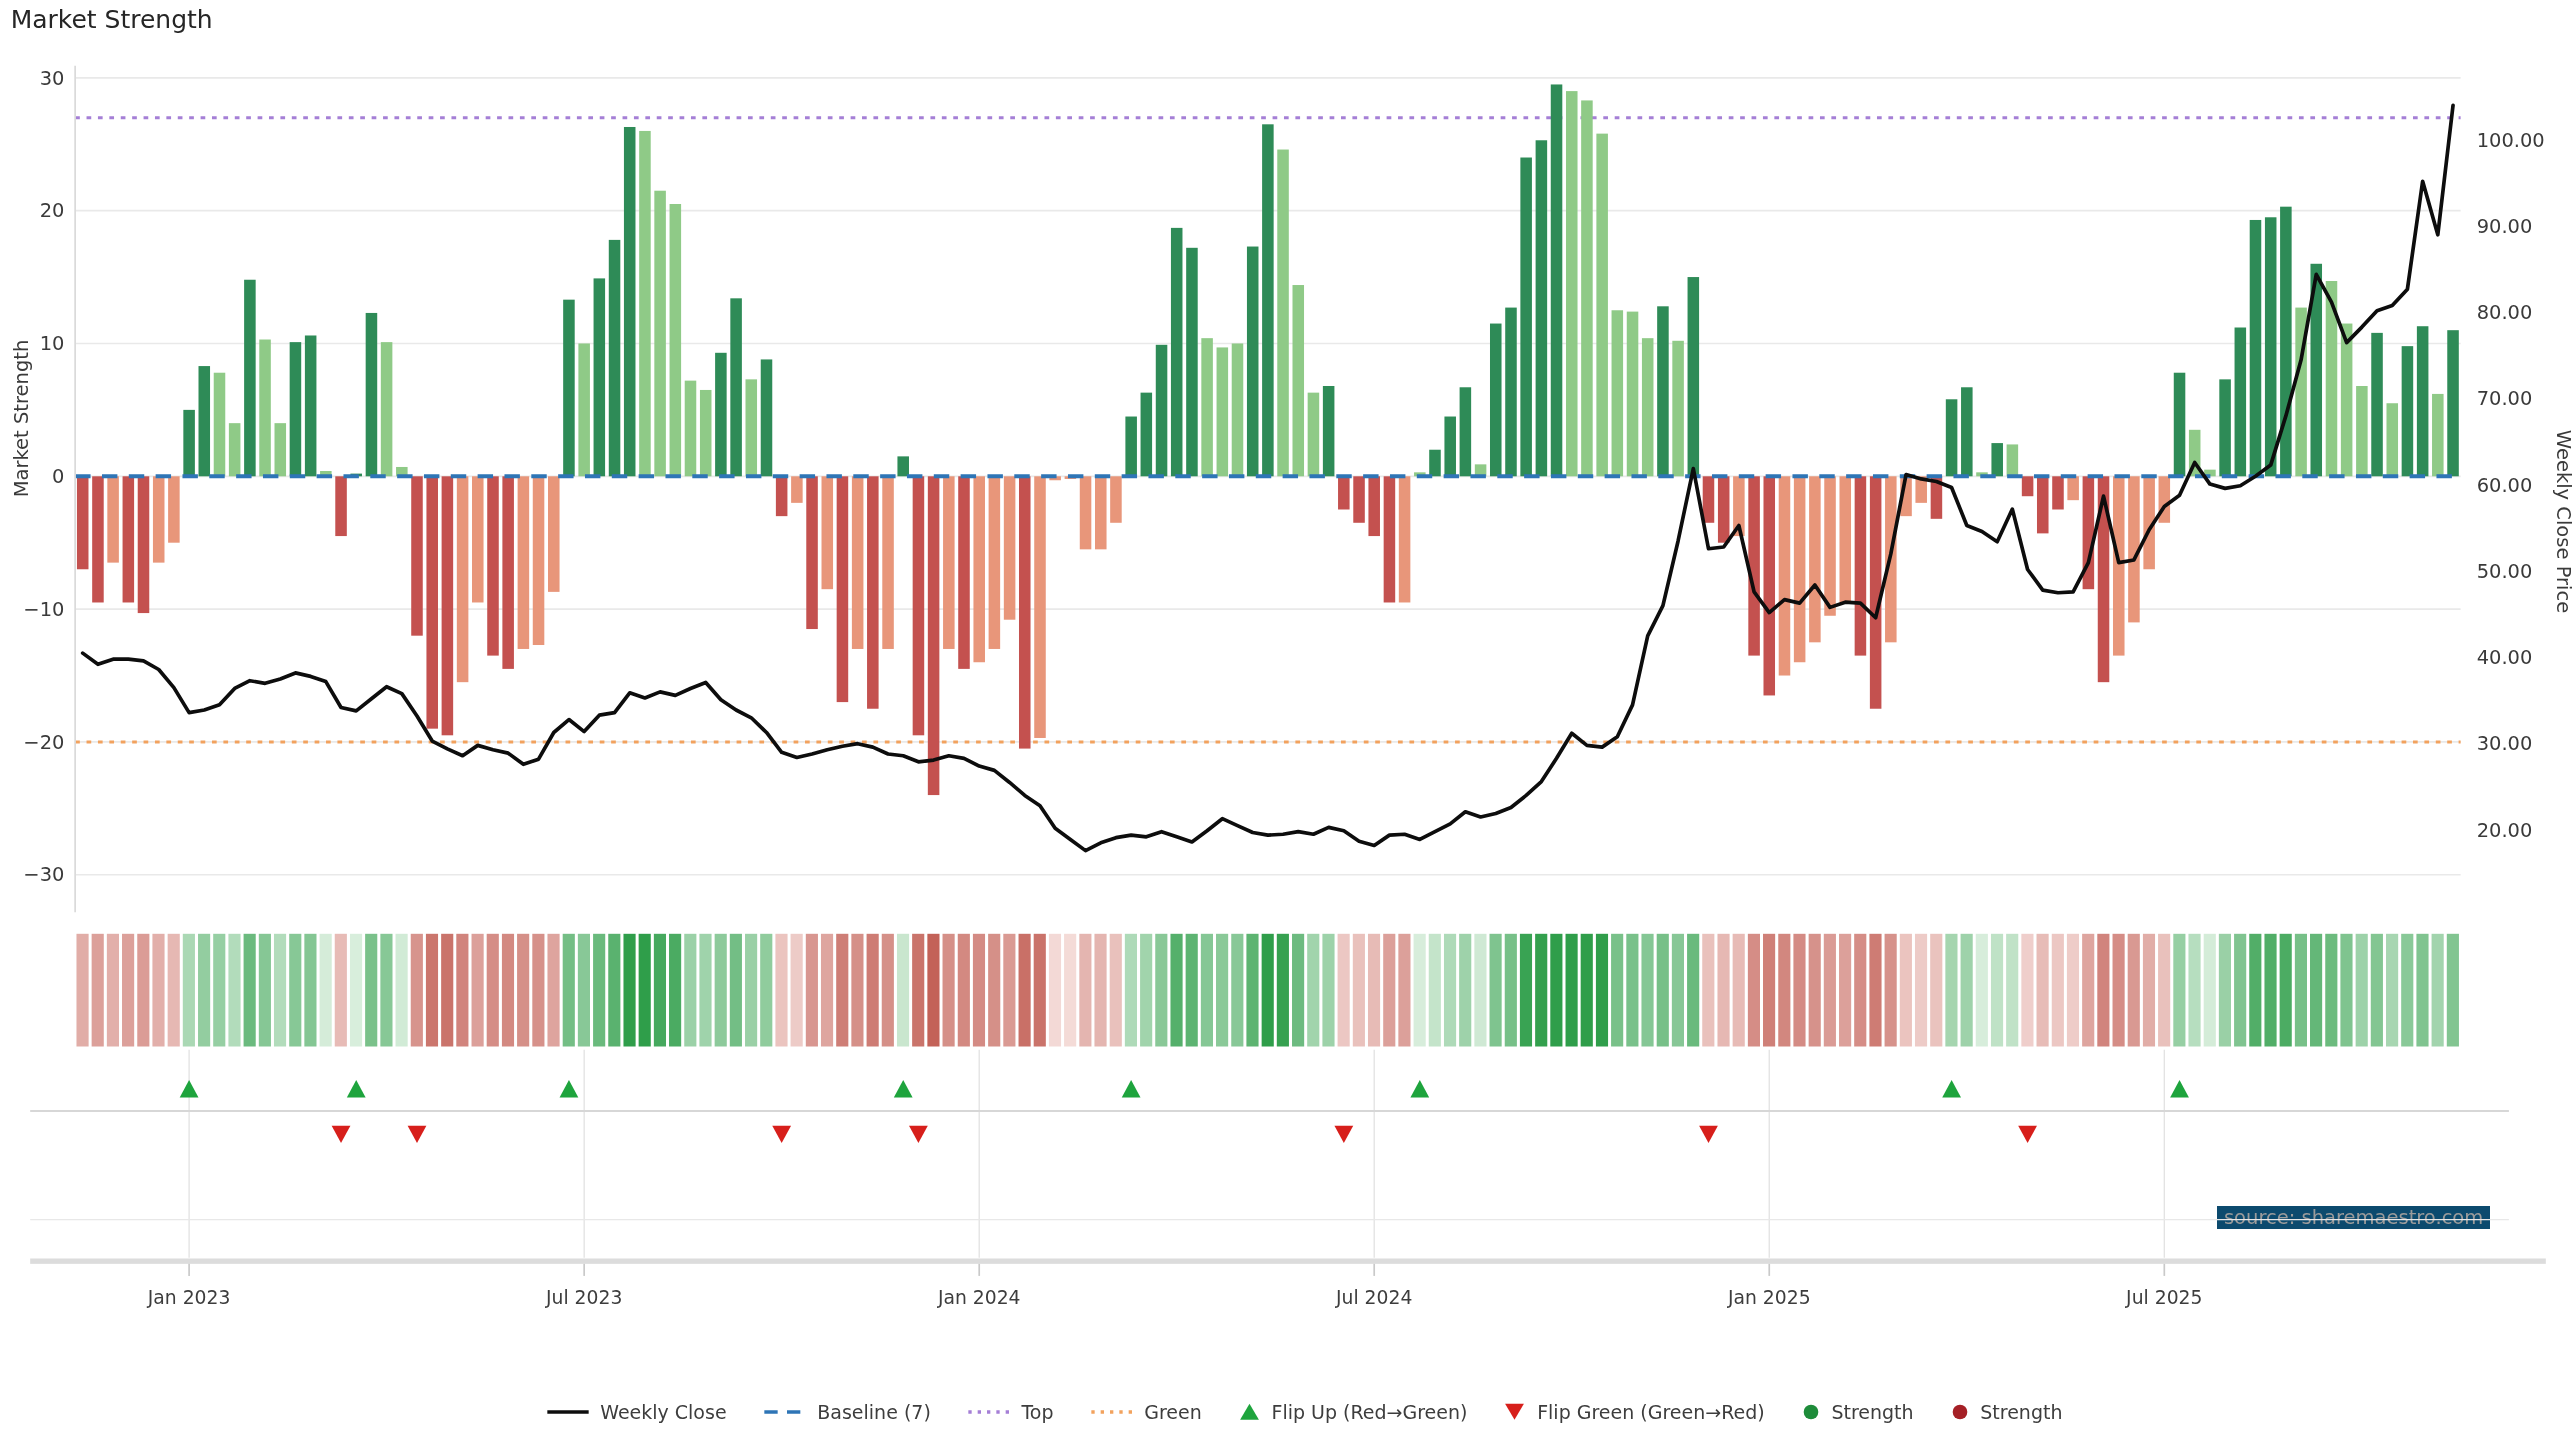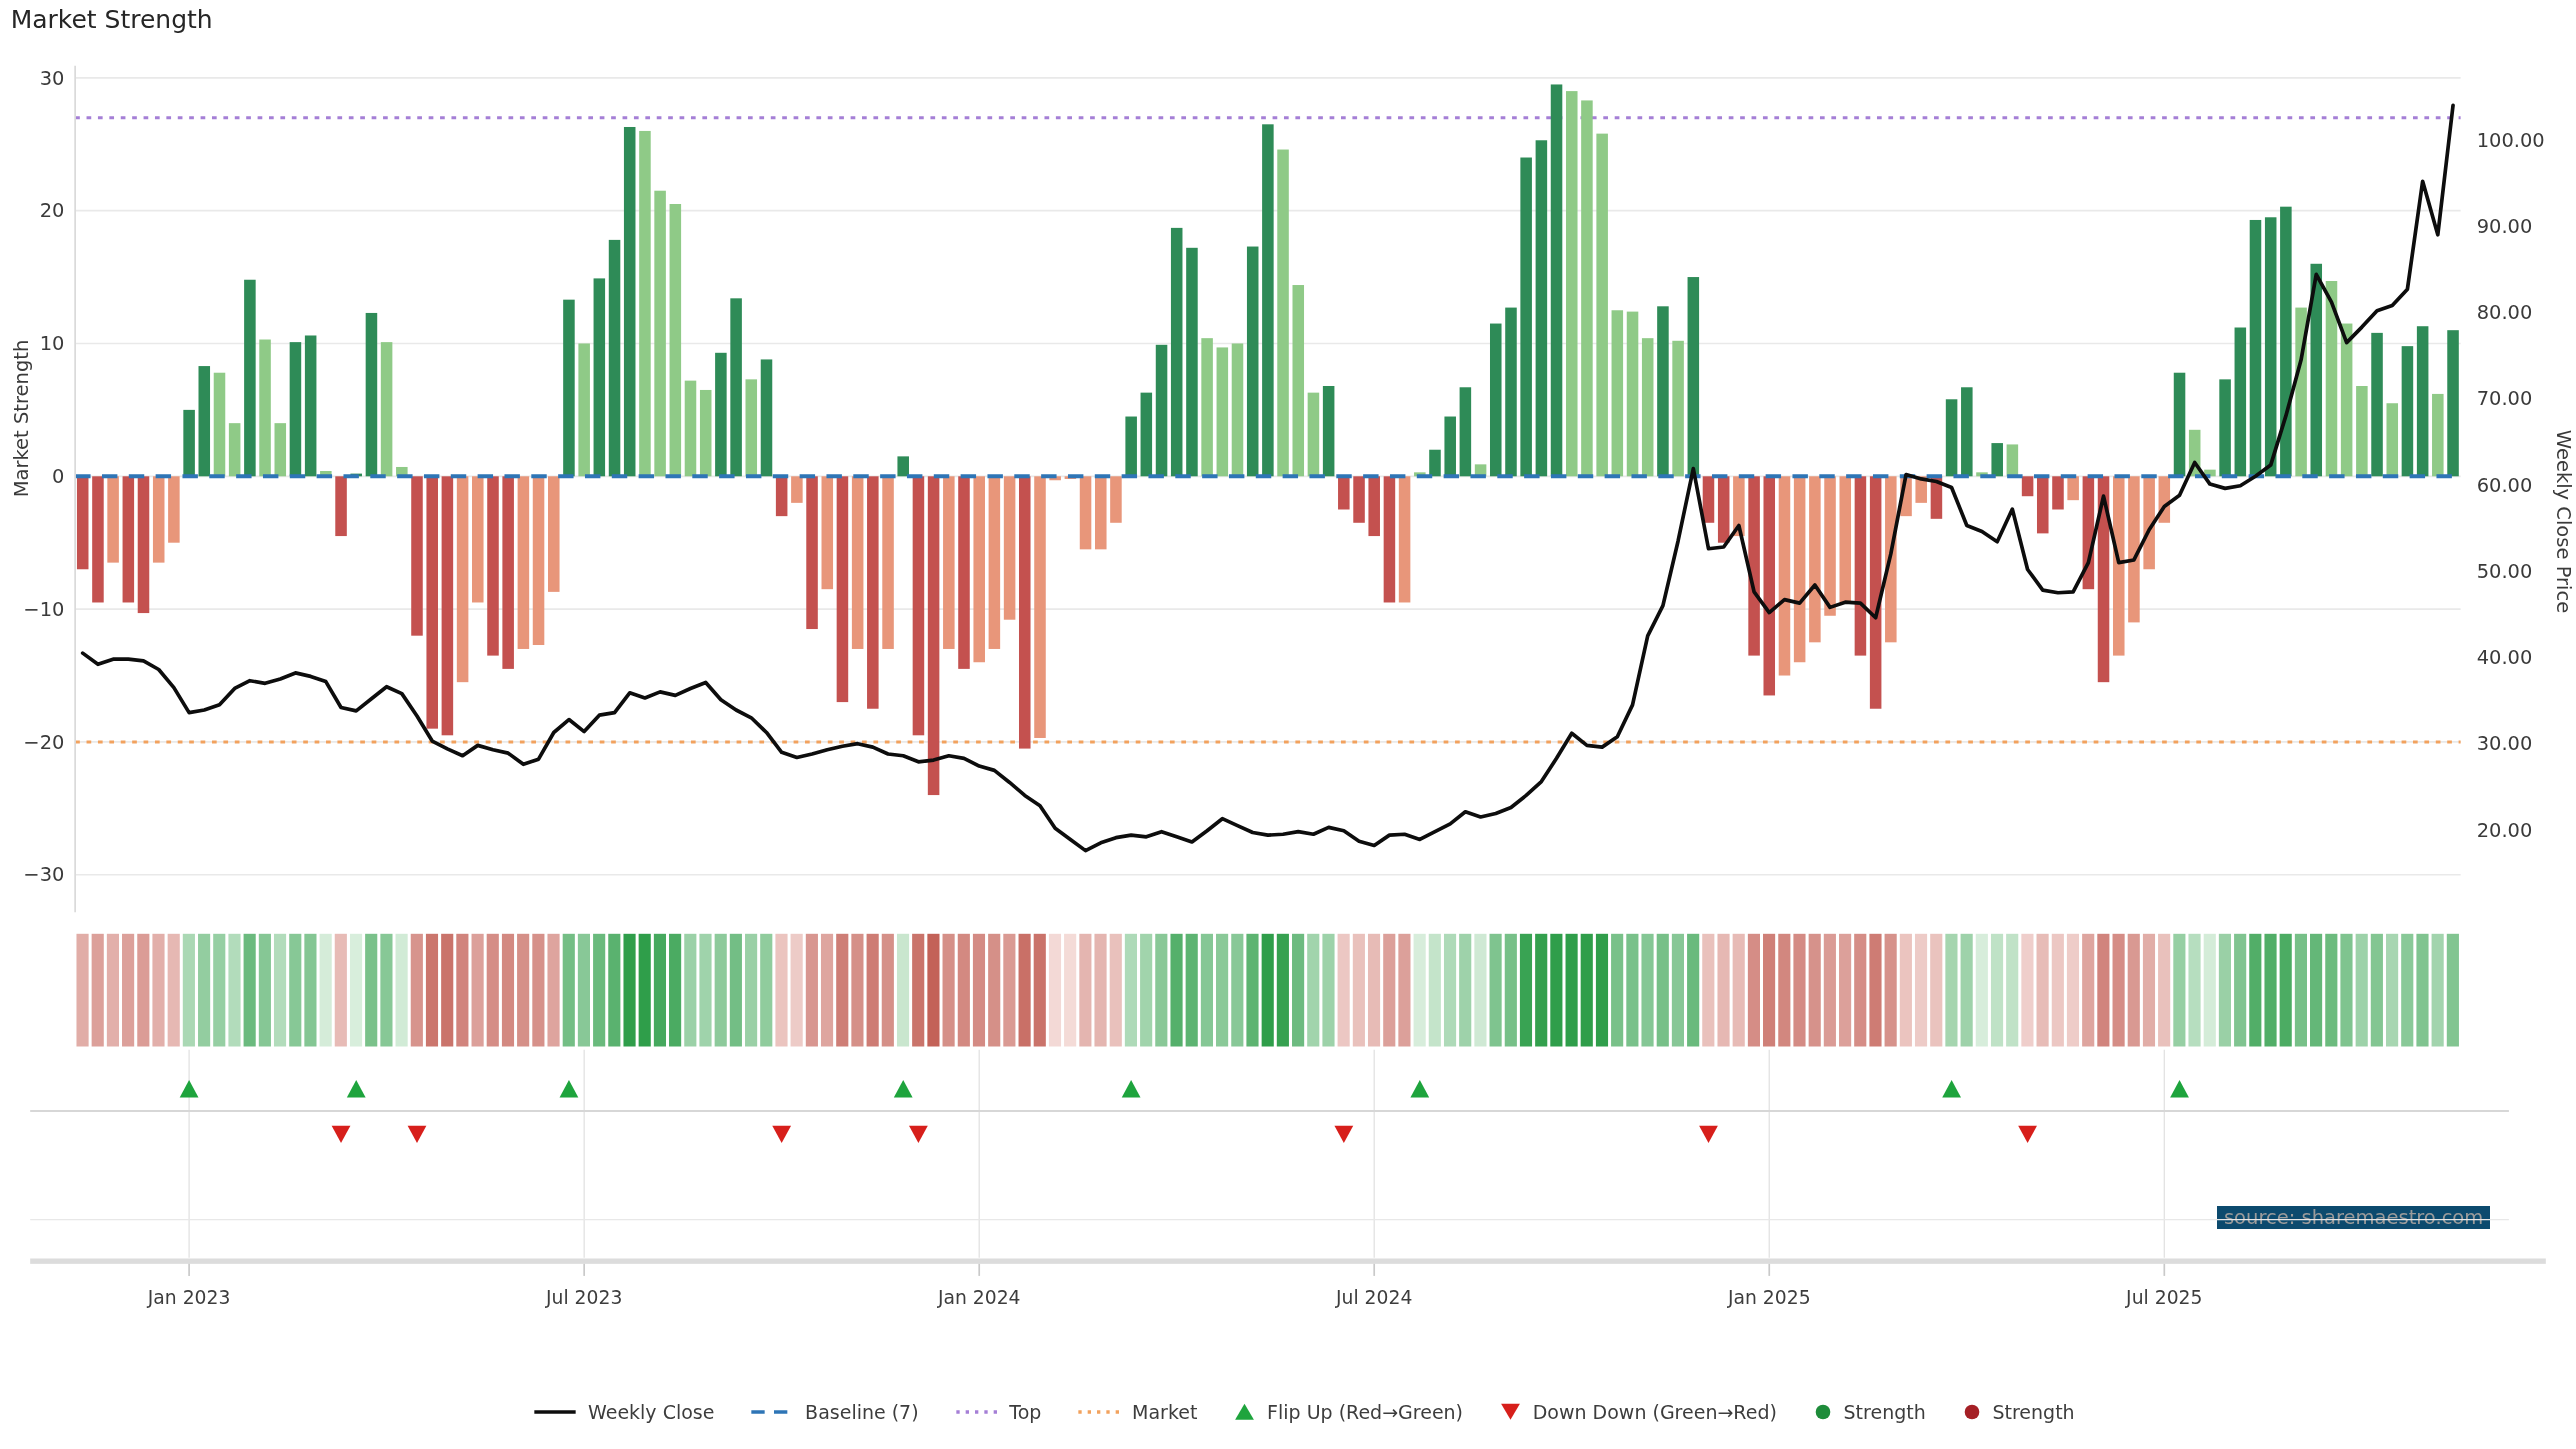--- a/index.html
+++ b/index.html
@@ -455,33 +455,33 @@
   <div class="legend-item">
     <svg width="44" height="20" viewBox="0 0 66 30">
         <line x1="2" y1="15" x2="64" y2="15" stroke="#a57fd6" stroke-width="5" stroke-dasharray="5 9"></line>
       </svg>
     <span>Top</span>
   </div>
   <div class="legend-item">
     <svg width="44" height="20" viewBox="0 0 66 30">
         <line x1="2" y1="15" x2="64" y2="15" stroke="#f2a25e" stroke-width="5" stroke-dasharray="5 9"></line>
       </svg>
-    <span>Market</span>
+    <span>Green</span>
   </div>
   <div class="legend-item">
     <svg width="23" height="21.5" viewBox="0 0 34 32">
         <path d="M17 4 L31 28 L3 28 Z" fill="#1ea43d"></path>
       </svg>
     <span>Flip Up (Red→Green)</span>
   </div>
   <div class="legend-item">
     <svg width="23" height="21.5" viewBox="0 0 34 32">
         <path d="M17 28 L31 4 L3 4 Z" fill="#d71f1b"></path>
       </svg>
-    <span>Down Down (Green→Red)</span>
+    <span>Flip Green (Green→Red)</span>
   </div>
   <div class="legend-item">
     <svg width="20" height="20" viewBox="0 0 30 30">
         <circle cx="15" cy="15" r="11" fill="#1e8c3a"></circle>
       </svg>
     <span>Strength</span>
   </div>
   <div class="legend-item">
     <svg width="20" height="20" viewBox="0 0 30 30">
         <circle cx="15" cy="15" r="11" fill="#a52026"></circle>

